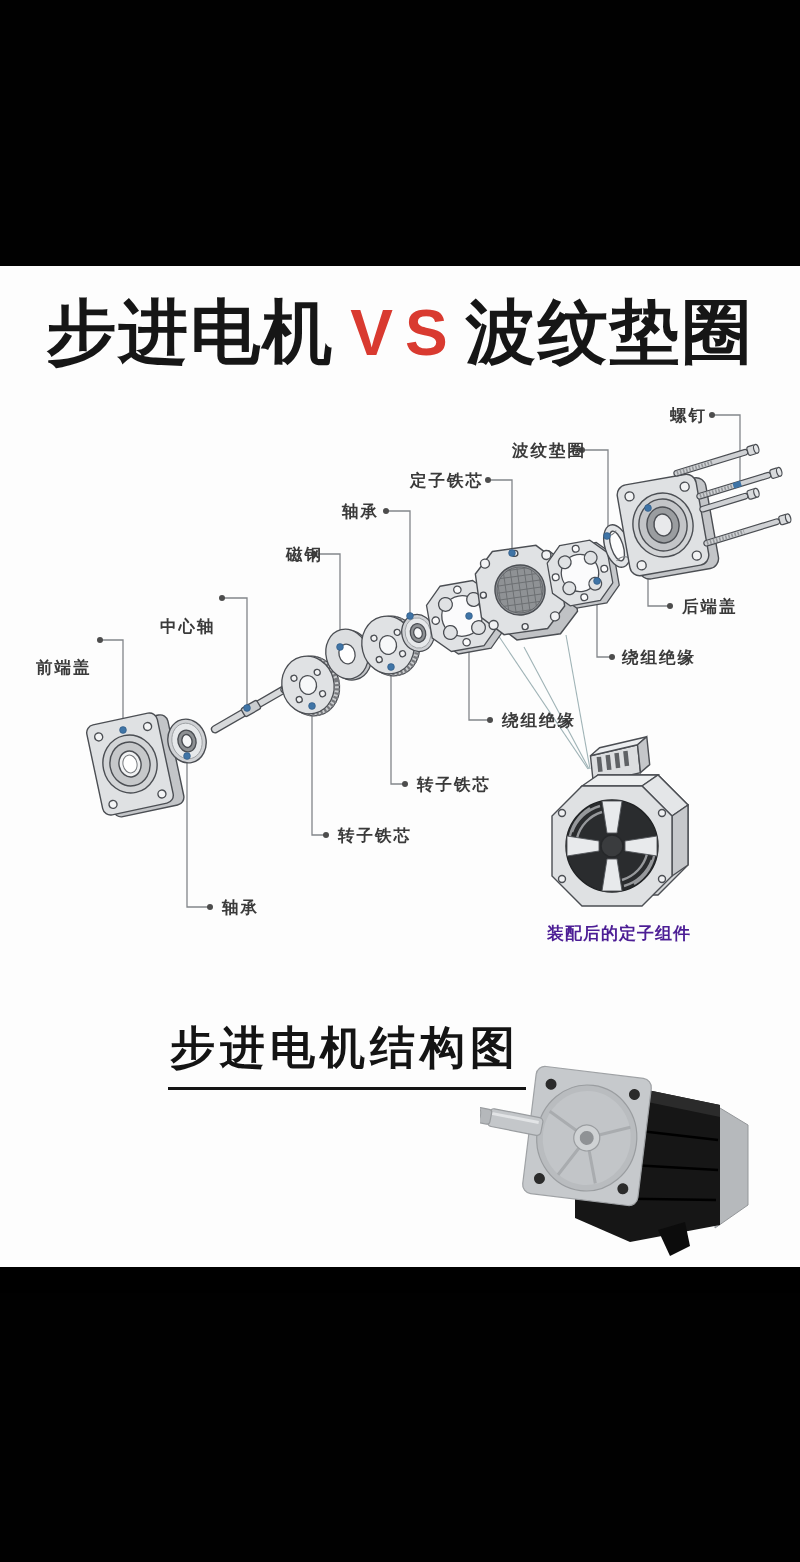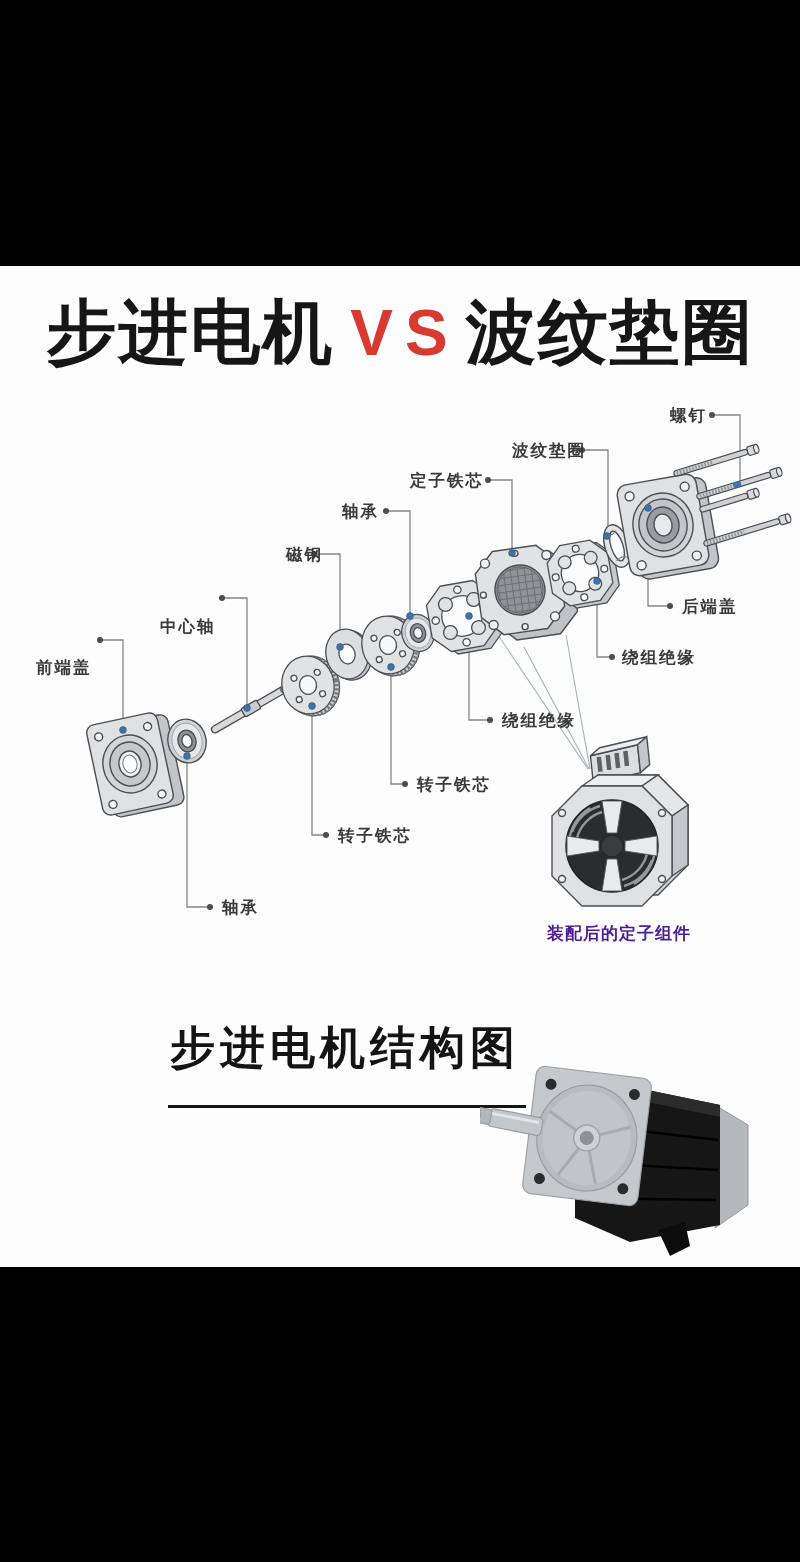--- a/index.html
+++ b/index.html
@@ -16,21 +16,21 @@
   .title .vs{font-size:64px;font-weight:900;color:#d93a30;letter-spacing:12px;margin:0 6px 0 16px;}
   
   .diagram{position:absolute;left:0;top:122px;width:800px;height:570px;}
   .diagram svg{position:absolute;left:0;top:0;}
   .lbl{position:absolute;font-size:16.5px;line-height:20px;font-weight:600;color:#3a3a3a;
        letter-spacing:2px;white-space:nowrap;}
   .caption{position:absolute;left:541px;top:536px;width:156px;text-align:center;font-size:17px;
            line-height:20px;font-weight:700;color:#4c1d95;letter-spacing:1px;white-space:nowrap;}
   
   .footer-title{position:absolute;left:168px;top:752px;font-size:45px;font-weight:700;color:#141414;
-                letter-spacing:5px;border-bottom:3px solid #141414;padding:0 6px 27px 2px;white-space:nowrap;}
+                letter-spacing:5px;border-bottom:3px solid #141414;padding:0 6px 9px 2px;white-space:nowrap;}
   .motor-photo{position:absolute;left:480px;top:784px;}
 </style>
 </head>
 <body>
 
 <div class="page">
   <div class="bar top"></div>
 
   <div class="content">
 

